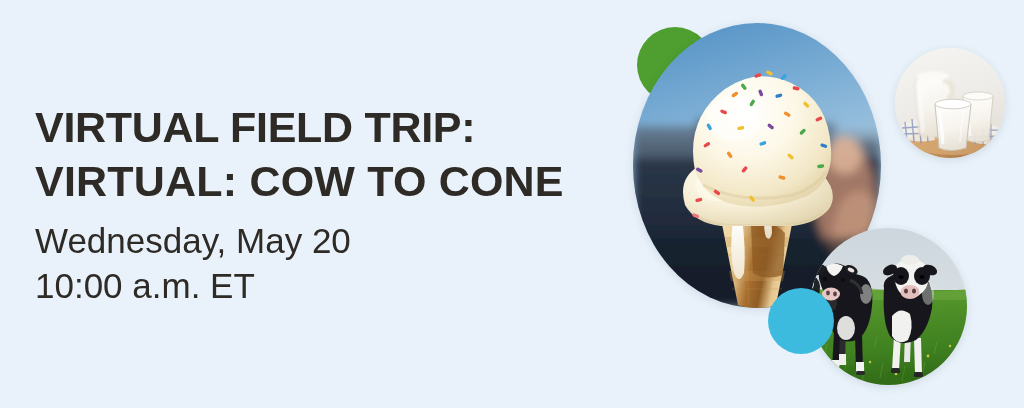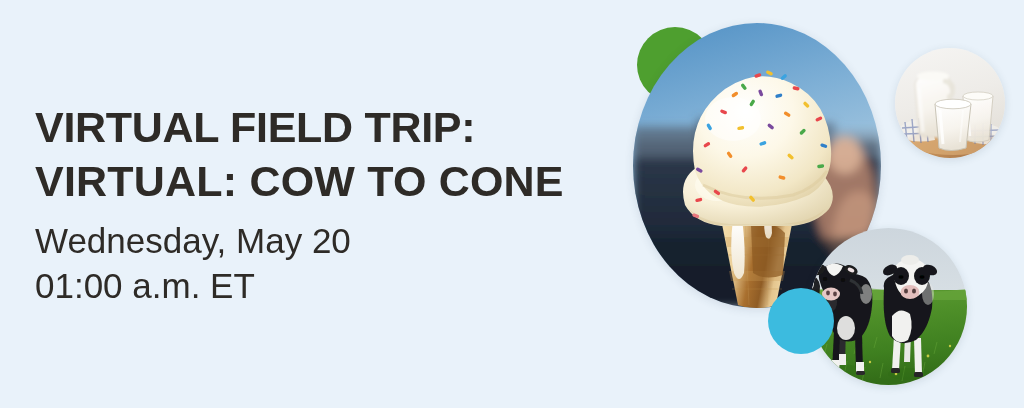--- a/index.html
+++ b/index.html
@@ -109,21 +109,21 @@
 </head>
 <body>
 
 <div id="banner">
 
   <div id="text-block">
     <div class="headline l1">VIRTUAL FIELD TRIP:</div>
     <div class="headline l2">VIRTUAL: COW TO CONE</div>
     <div id="subline-wrap">
       <div class="subline">Wednesday, May 20</div>
-      <div class="subline">01:00 a.m. ET</div>
+      <div class="subline">10:00 a.m. ET</div>
     </div>
   </div>
 
   <div id="collage">
 
     <div class="deco-circle" id="green-blob"></div>
 
     <div class="photo-circle" id="cone-photo">
       <svg class="scene" viewBox="0 0 248 285" preserveAspectRatio="xMidYMid slice">
         <defs>

